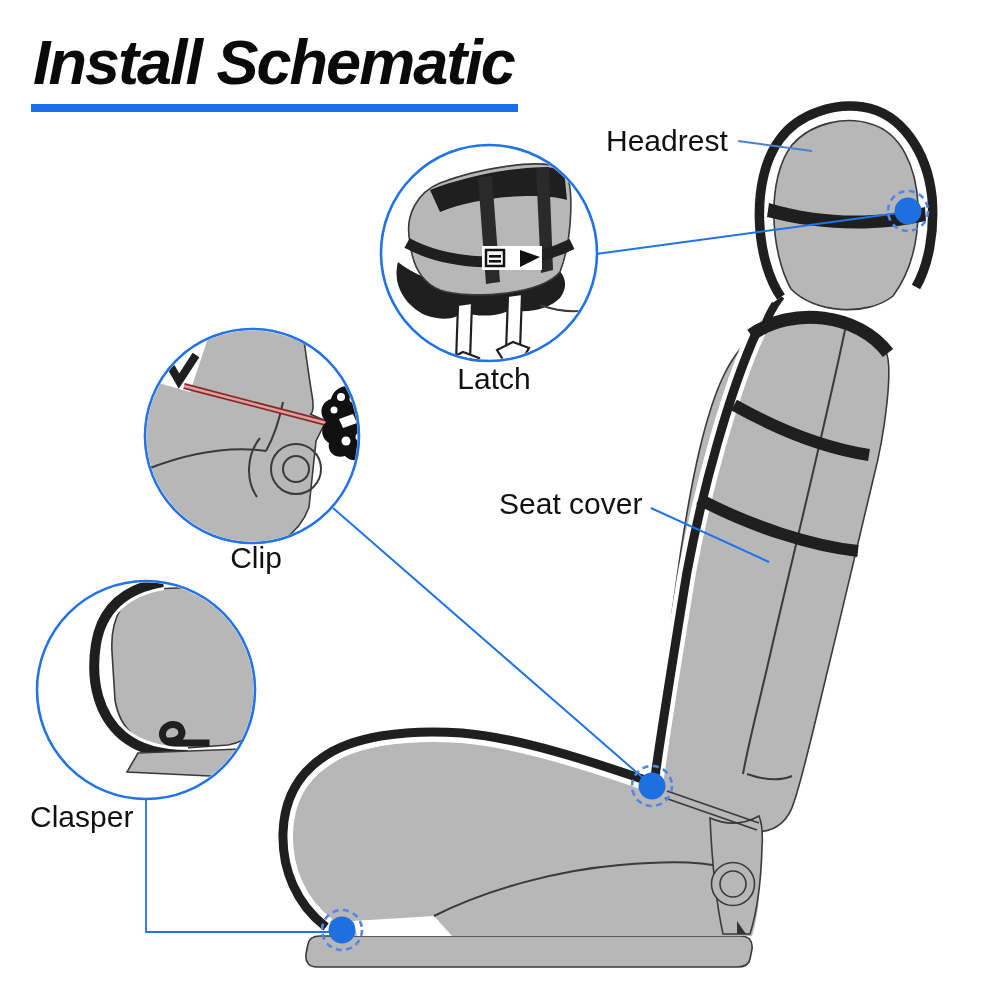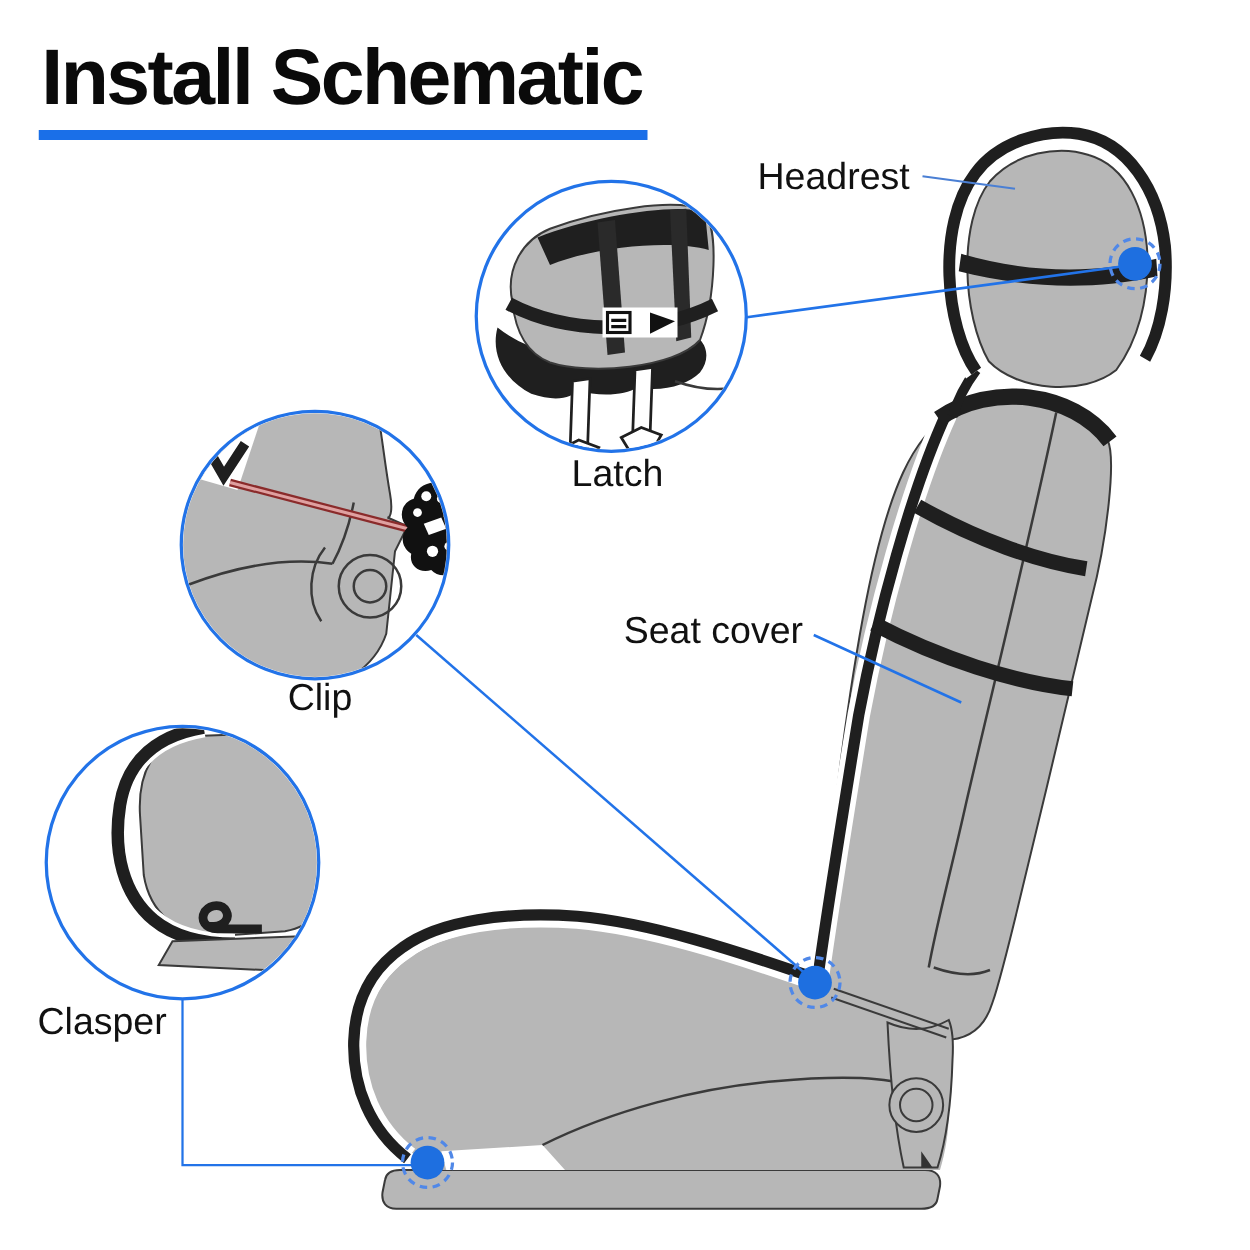--- a/index.html
+++ b/index.html
@@ -17,21 +17,21 @@
     --bg:#ffffff;
   }
   html,body{margin:0;padding:0;background:var(--bg);}
   .stage{
     position:relative;width:1000px;height:1000px;background:var(--bg);
     overflow:hidden;font-family:"Liberation Sans",sans-serif;
   }
   .page-title{
     position:absolute;left:33px;top:26px;margin:0;
     font-family:"Liberation Sans",sans-serif;
-    font-size:63px;font-weight:bold;color:#0a0a0a;
+    font-size:63px;font-style:italic;font-weight:bold;color:#0a0a0a;
     letter-spacing:-2px;white-space:nowrap;
   }
   .title-underline{
     position:absolute;left:31px;top:104px;width:487px;height:8px;
     background:var(--title-underline);
   }
   svg{position:absolute;left:0;top:0;}
   .gray{fill:var(--seat-gray);stroke:var(--outline-thin);stroke-width:1.6;}
   .gray-noline{fill:var(--seat-gray);stroke:none;}
   .darkfill{fill:var(--dark);stroke:none;}

